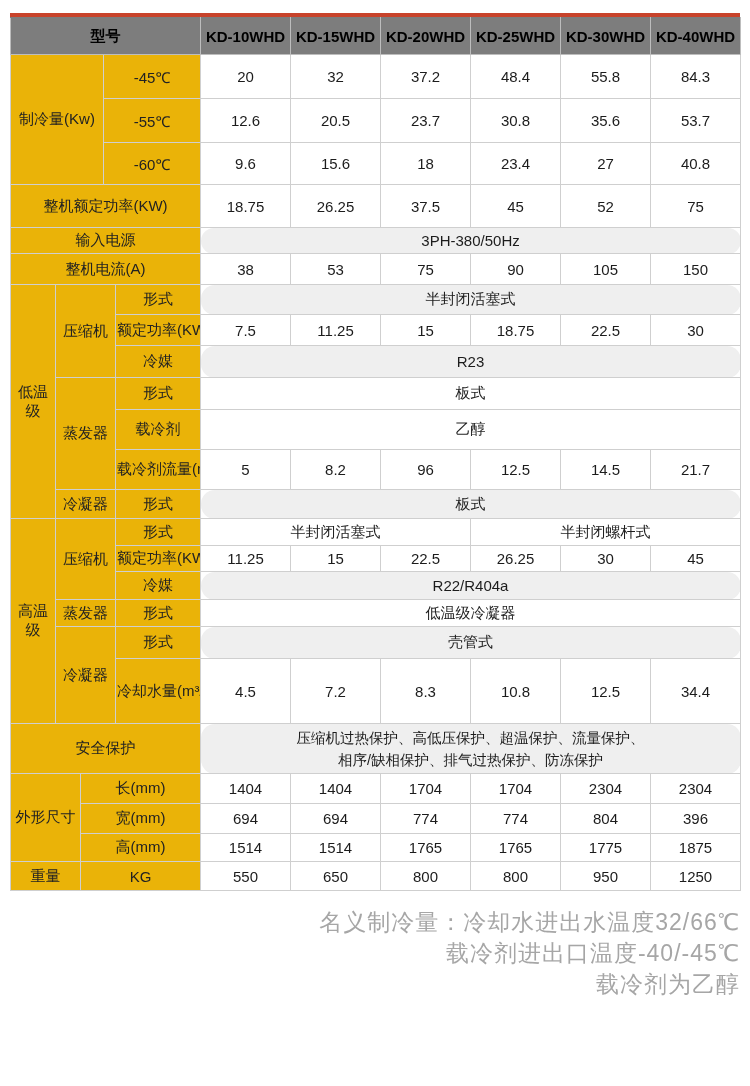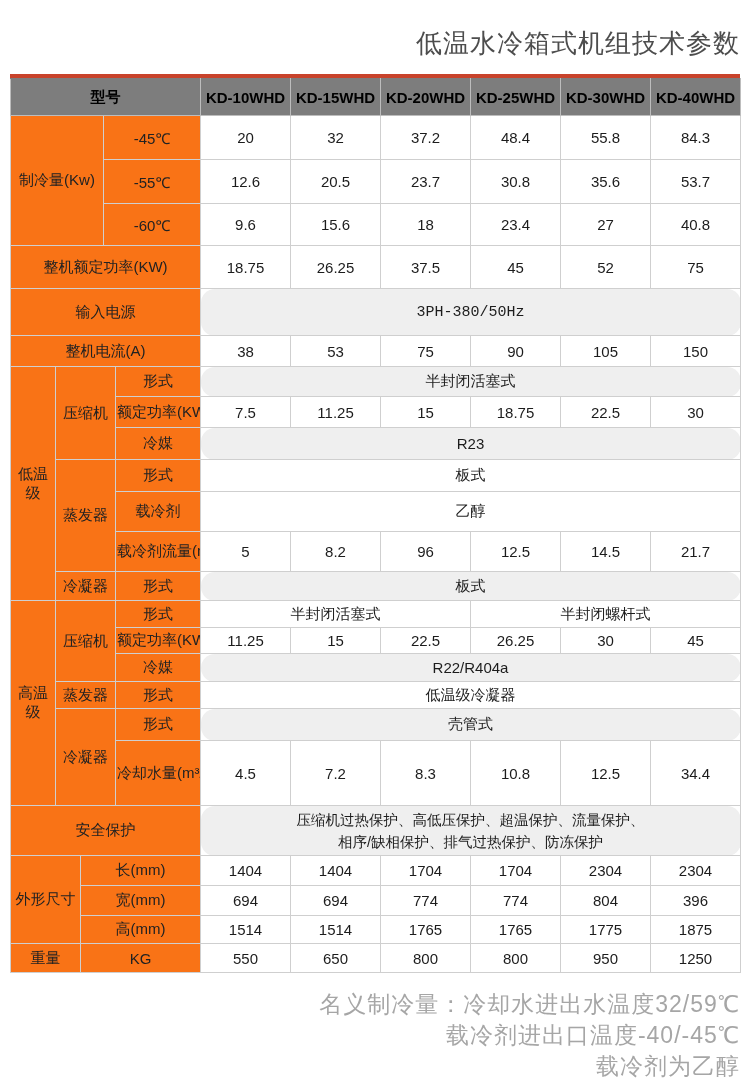--- a/index.html
+++ b/index.html
@@ -37,47 +37,46 @@
   tr.head { height: 37px; }
   tr.head th {
     background: #7d7d7d;
     color: #000000;
     font-weight: 700;
     font-size: 15px;
     border-color: #bdbdbd;
     border-top-color: #7d7d7d;
   }
   
-  td.lbl { background: #f97316; color: #222; }
+  td.lbl { background: #eab308; color: #222; }
   td.val { background: #ffffff; }
   td.valg { background: #efefef; border-radius: 14px; }
   td.small { font-size: 12.5px; white-space: nowrap; padding: 0; }
   td.msmall { font-size: 13.5px; white-space: nowrap; padding: 0; }
   .safety-line { line-height: 22px; font-size: 14.5px; }
   
   tr.h44 { height: 44px; } tr.h42 { height: 42px; } tr.h43 { height: 43px; margin-left: 32px; }
-  tr.h34 { height: 47px; font-family: Liberation Mono, monospace; } tr.h31 { height: 31px; } tr.h30 { height: 30px; }
+  tr.h34 { height: 26px; } tr.h31 { height: 31px; } tr.h30 { height: 30px; }
   tr.h32 { height: 32px; } tr.h33 { height: 40px; } tr.h29 { height: 29px; }
   tr.h27 { height: 27px; } tr.h26 { height: 26px; } tr.h28 { height: 28px; }
   tr.h65 { height: 65px; } tr.h58 { height: 50px; margin-left: 18px; }
   .footnote {
     margin-top: 16px;
     text-align: right;
     color: #a6a6a6;
     font-size: 23px;
     line-height: 31px;
     letter-spacing: 1px;
   }
 </style>
 </head>
 <body>
 
 <div class="page">
 
-  <div class="page-title">低温水冷箱式机组技术参数</div>
   <div class="accent-bar"></div>
 
   <table class="spec">
     <colgroup>
       <col style="width:45px">
         <col style="width:25px">
         <col style="width:23px">
         <col style="width:12px">
         <col style="width:85px">
       <col style="width:90px">
@@ -280,18 +279,18 @@
       <td class="val">650</td>
       <td class="val">800</td>
       <td class="val">800</td>
       <td class="val">950</td>
       <td class="val">1250</td>
     </tr>
   </tbody>
     </table>
 
   <div class="footnote">
-    <div>名义制冷量：冷却水进出水温度32/59℃</div>
+    <div>名义制冷量：冷却水进出水温度32/66℃</div>
     <div>载冷剂进出口温度-40/-45℃</div>
     <div>载冷剂为乙醇</div>
   </div>
 
 </div>
 
 </body></html>

